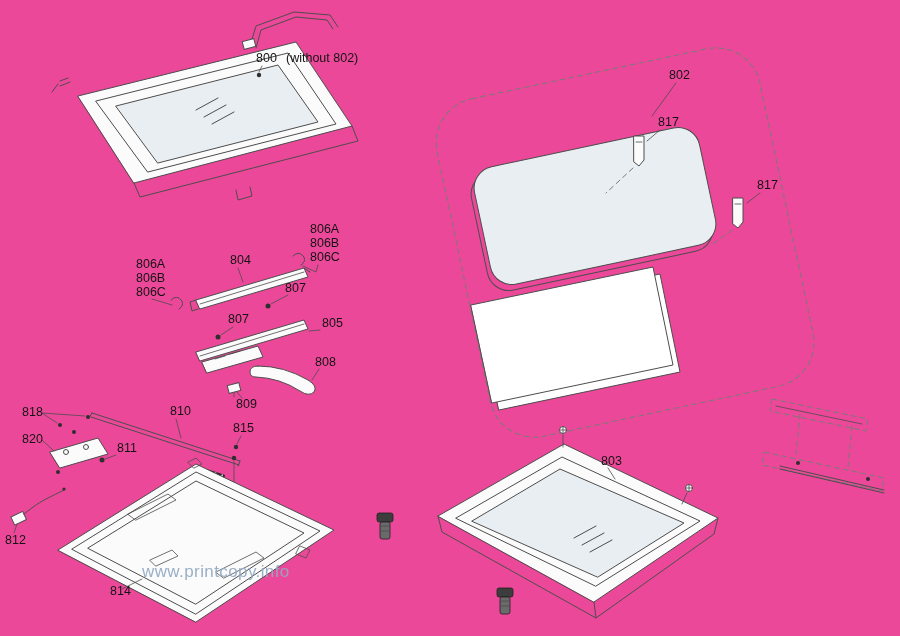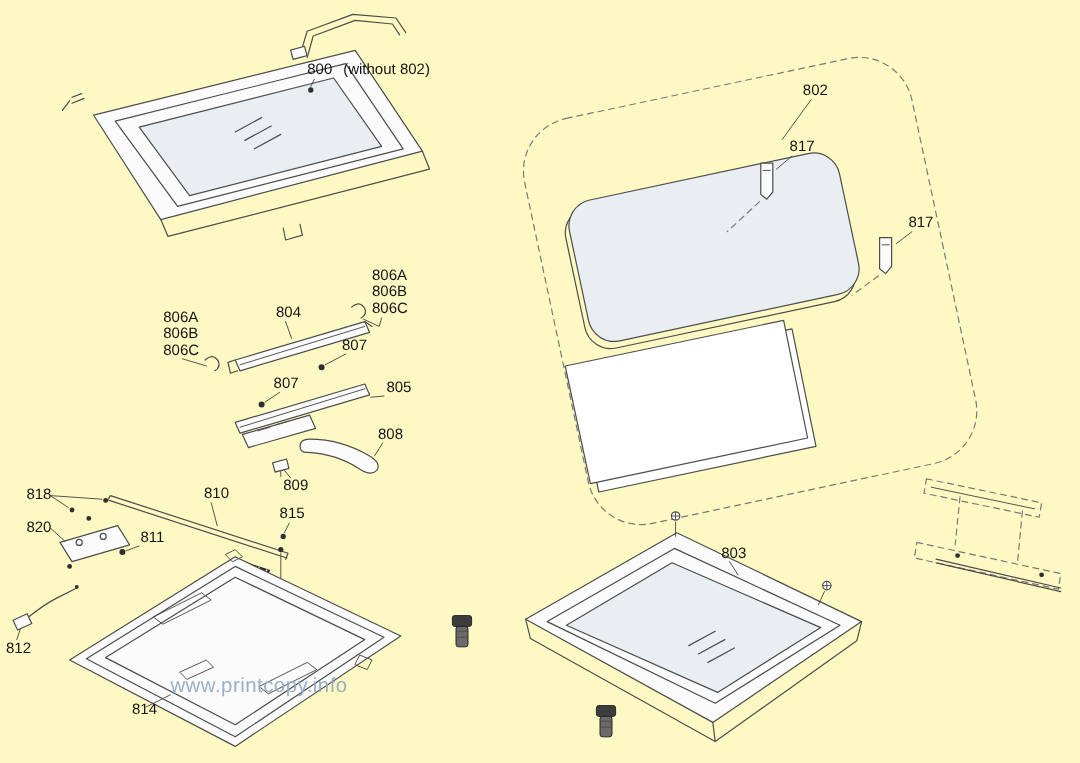--- a/index.html
+++ b/index.html
@@ -1,17 +1,17 @@
 <!DOCTYPE html>
 <html style="--line: #4d4d4d; --dashed: #7a7a7a; --glass: #e9eef2; --watermark: #93a9c4;"><head>
 <meta charset="utf-8">
 <style>
   html,body{margin:0;padding:0}
   body{background:#fff;font-family:"Liberation Sans",sans-serif}
-  .stage{position:relative;width:900px;height:636px;background:#fef9c3;overflow:hidden}
+  .stage{position:relative;width:900px;height:636px;background:#ec4899;overflow:hidden}
   svg{display:block}
   .ln{fill:none;stroke:var(--line,#4d4d4d);stroke-width:1;stroke-linejoin:round;stroke-linecap:round}
   .thin{stroke-width:.8}
   .bodyfill{fill:#fbfbfb}
   .glass{fill:var(--glass,#e9eef2)}
   .paper{fill:#ffffff}
   .dash{stroke-dasharray:5 4;stroke:var(--dashed,#7a7a7a)}
   .dot{fill:#2f2f2f;stroke:none}
   .dark{fill:#3d3d3d;stroke:#222;stroke-width:.8}
   .dark2{fill:#6a6a6a;stroke:#222;stroke-width:.8}

